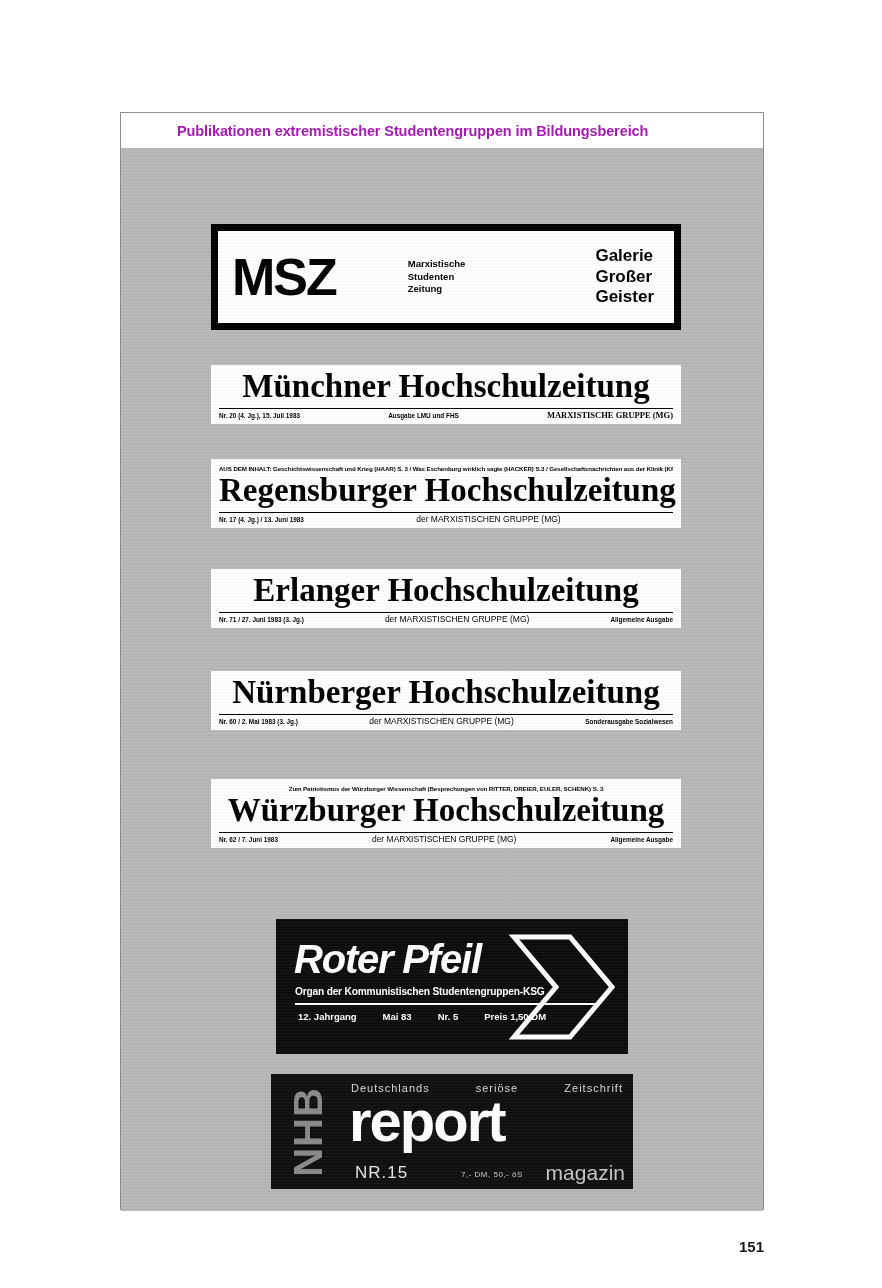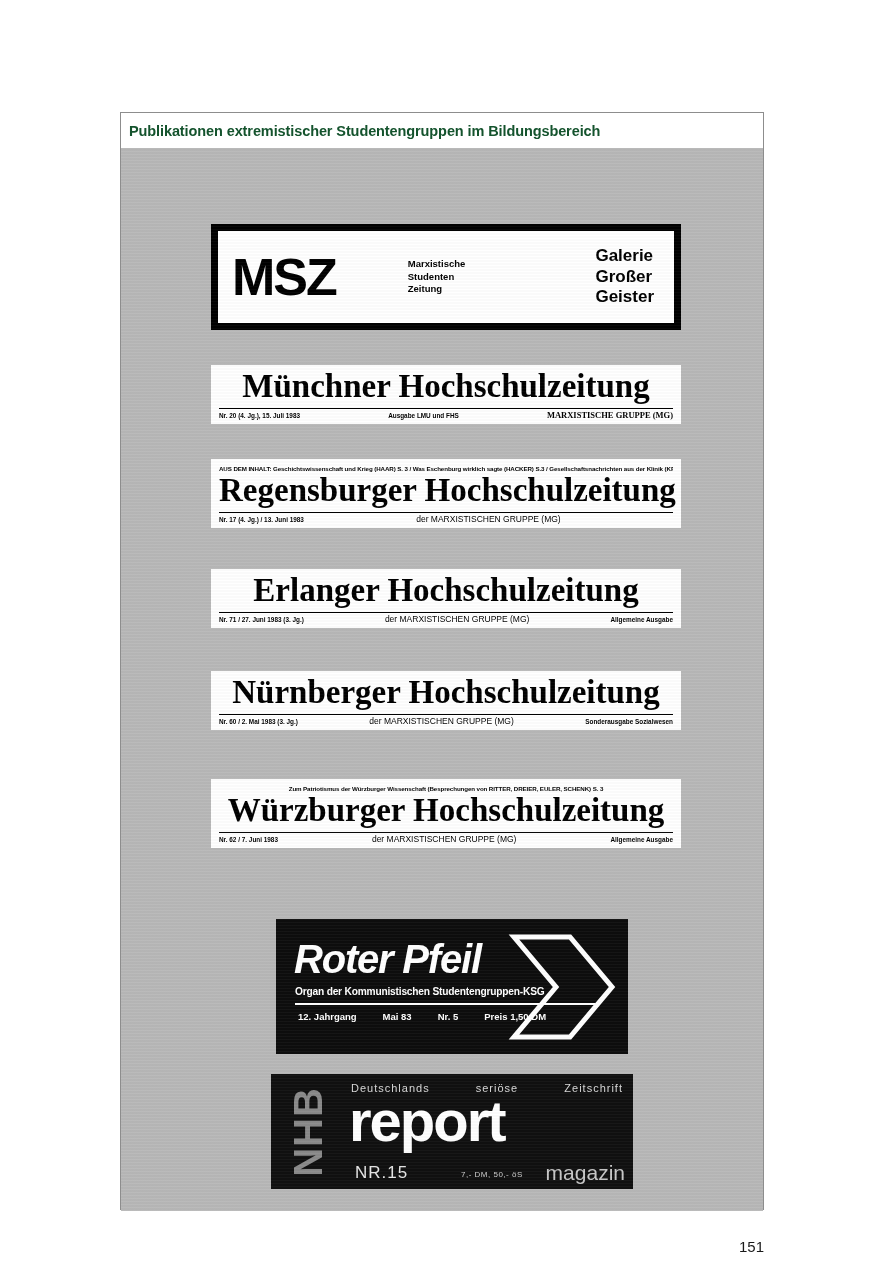--- a/index.html
+++ b/index.html
@@ -34,24 +34,25 @@
     height: 36px;
     background: #ffffff;
     box-sizing: border-box;
     display: flex;
     align-items: center;
     border-bottom: 1px solid #b9b9b9;
   }
   .page-title {
     font-size: 14.5px;
     font-weight: bold;
-    color: #14532d;
+    color: #a21caf;
     padding-left: 8px;
     letter-spacing: -0.1px;
     white-space: nowrap;
+    margin-left: 48px;
   }
 
   .grey-field {
     position: absolute;
     left: 0;
     top: 36px;
     width: 100%;
     height: 1062px;
     background: #b8b8b8;
     overflow: hidden;
@@ -290,20 +291,21 @@
     letter-spacing: 0px;
   }
 
   
   .folio {
     position: absolute;
     right: 118px;
     top: 1238px;
     font-size: 15px;
     color: #1a1a1a;
+    font-weight: bold;
   }
 </style>
 </head>
 <body>
 
 <div class="page">
 
   <div class="page-title-bar">
     <div class="page-title">Publikationen extremistischer Studentengruppen im Bildungsbereich</div>
   </div>

